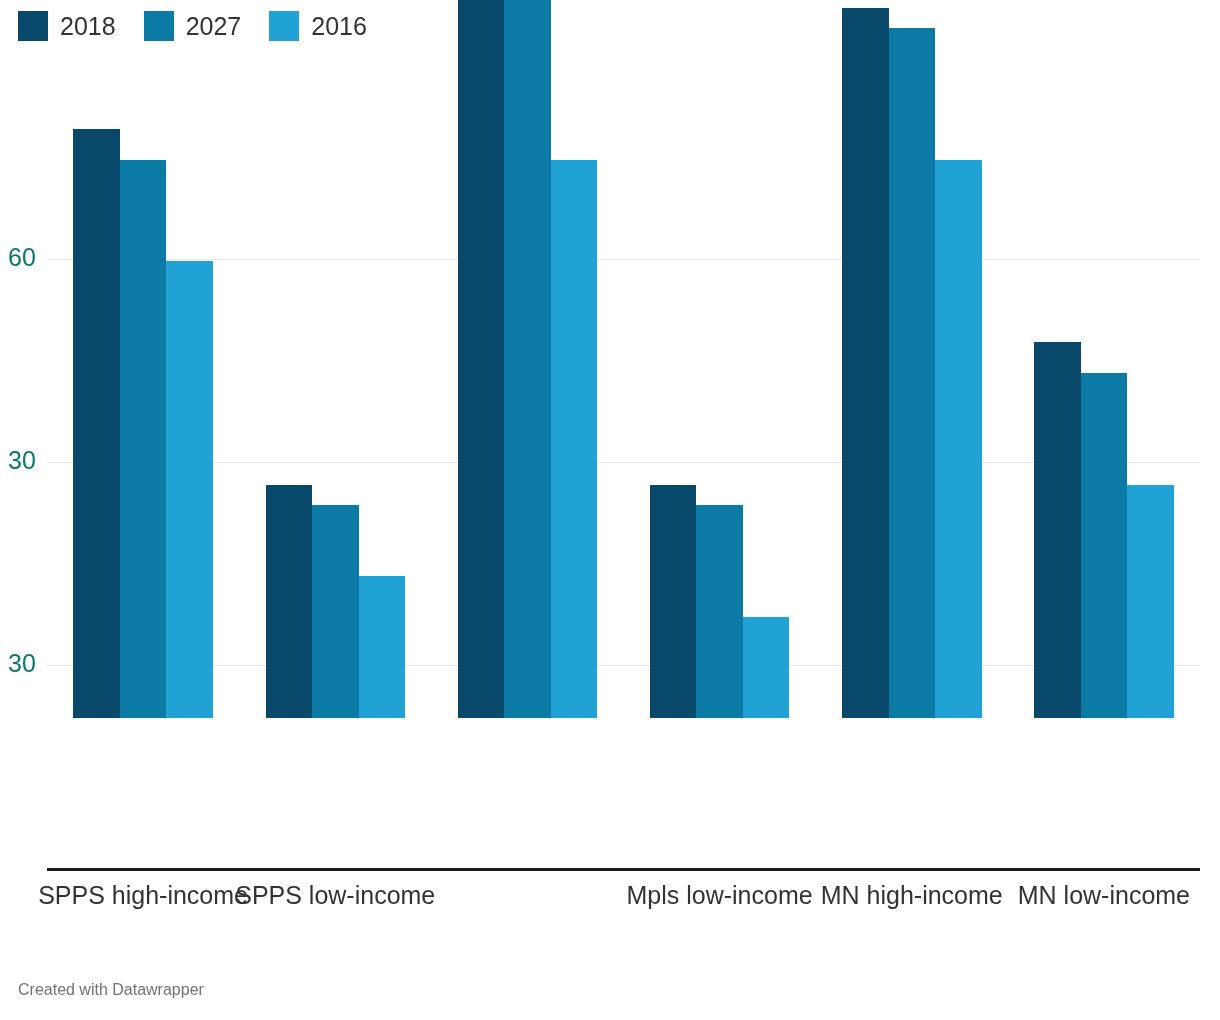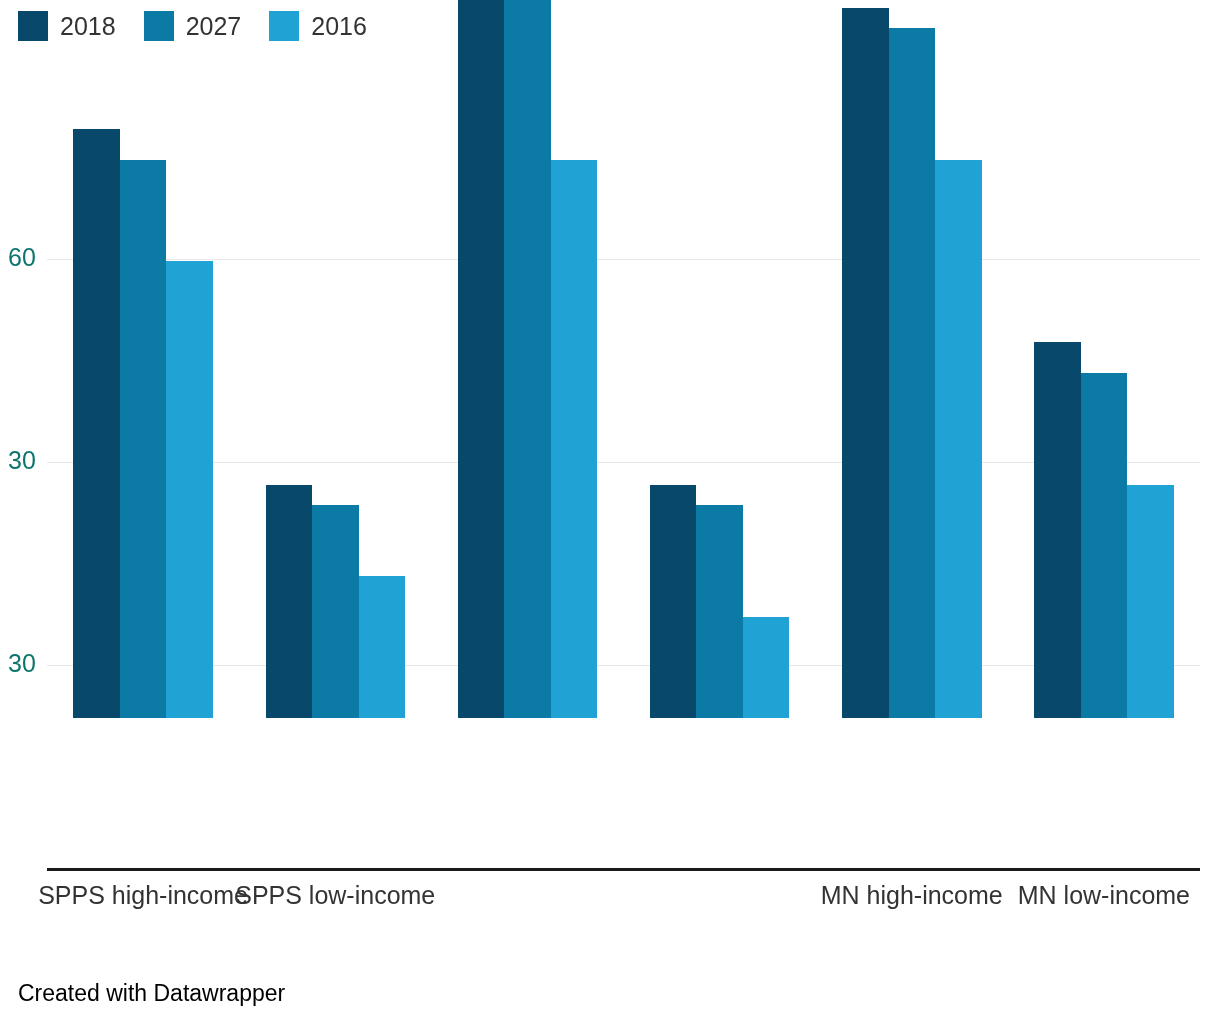--- a/index.html
+++ b/index.html
@@ -104,22 +104,22 @@
     text-align: center;
     line-height: 1.22;
     top: 0;
   }
 
   
   #footer {
     position: absolute;
     left: 18px;
     top: 982px;
-    font-size: 23px;
-    color: #000000;
+    font-size: 16px;
+    color: #737373;
     line-height: 1;
     white-space: nowrap;
   }
 </style>
 </head>
 <body>
 
 <div id="legend">
     <div class="legend-item">
       <span class="legend-swatch" style="background: rgb(8, 72, 107);"></span>
@@ -163,18 +163,19 @@
       <div class="bar" title="MN high-income 2018: 70" style="left: 842px; width: 46.5px; height: 710.5px; background: rgb(8, 72, 107);"></div>
       <div class="bar" title="MN high-income 2019: 68" style="left: 888.5px; width: 46.5px; height: 690.2px; background: rgb(11, 123, 165);"></div>
       <div class="bar" title="MN high-income 2022: 55" style="left: 935px; width: 46.5px; height: 558.25px; background: rgb(33, 162, 212);"></div>
       <div class="bar" title="MN low-income 2018: 37" style="left: 1034.17px; width: 46.5px; height: 375.55px; background: rgb(8, 72, 107);"></div>
       <div class="bar" title="MN low-income 2019: 34" style="left: 1080.67px; width: 46.5px; height: 345.1px; background: rgb(11, 123, 165);"></div>
       <div class="bar" title="MN low-income 2022: 23" style="left: 1127.17px; width: 46.5px; height: 233.45px; background: rgb(33, 162, 212);"></div>
     </div>
   <div class="cat-labels" id="catlabels">
       <div class="cat-label" style="left: 38.0833px; width: 210px;">SPPS high-income</div>
       <div class="cat-label" style="left: 230.25px; width: 210px; text-align: center;">SPPS low-income</div>
+      <div class="cat-label" style="left: 614.583px; width: 210px;">Mpls low-income</div>
       <div class="cat-label" style="left: 998.917px; width: 210px;">MN low-income</div>
       <div class="cat-label" style="left: 806.75px; width: 210px;">MN high-income</div>
     </div>
 </div>
 
 <div id="footer">Created with Datawrapper</div>
 
 </body></html>

